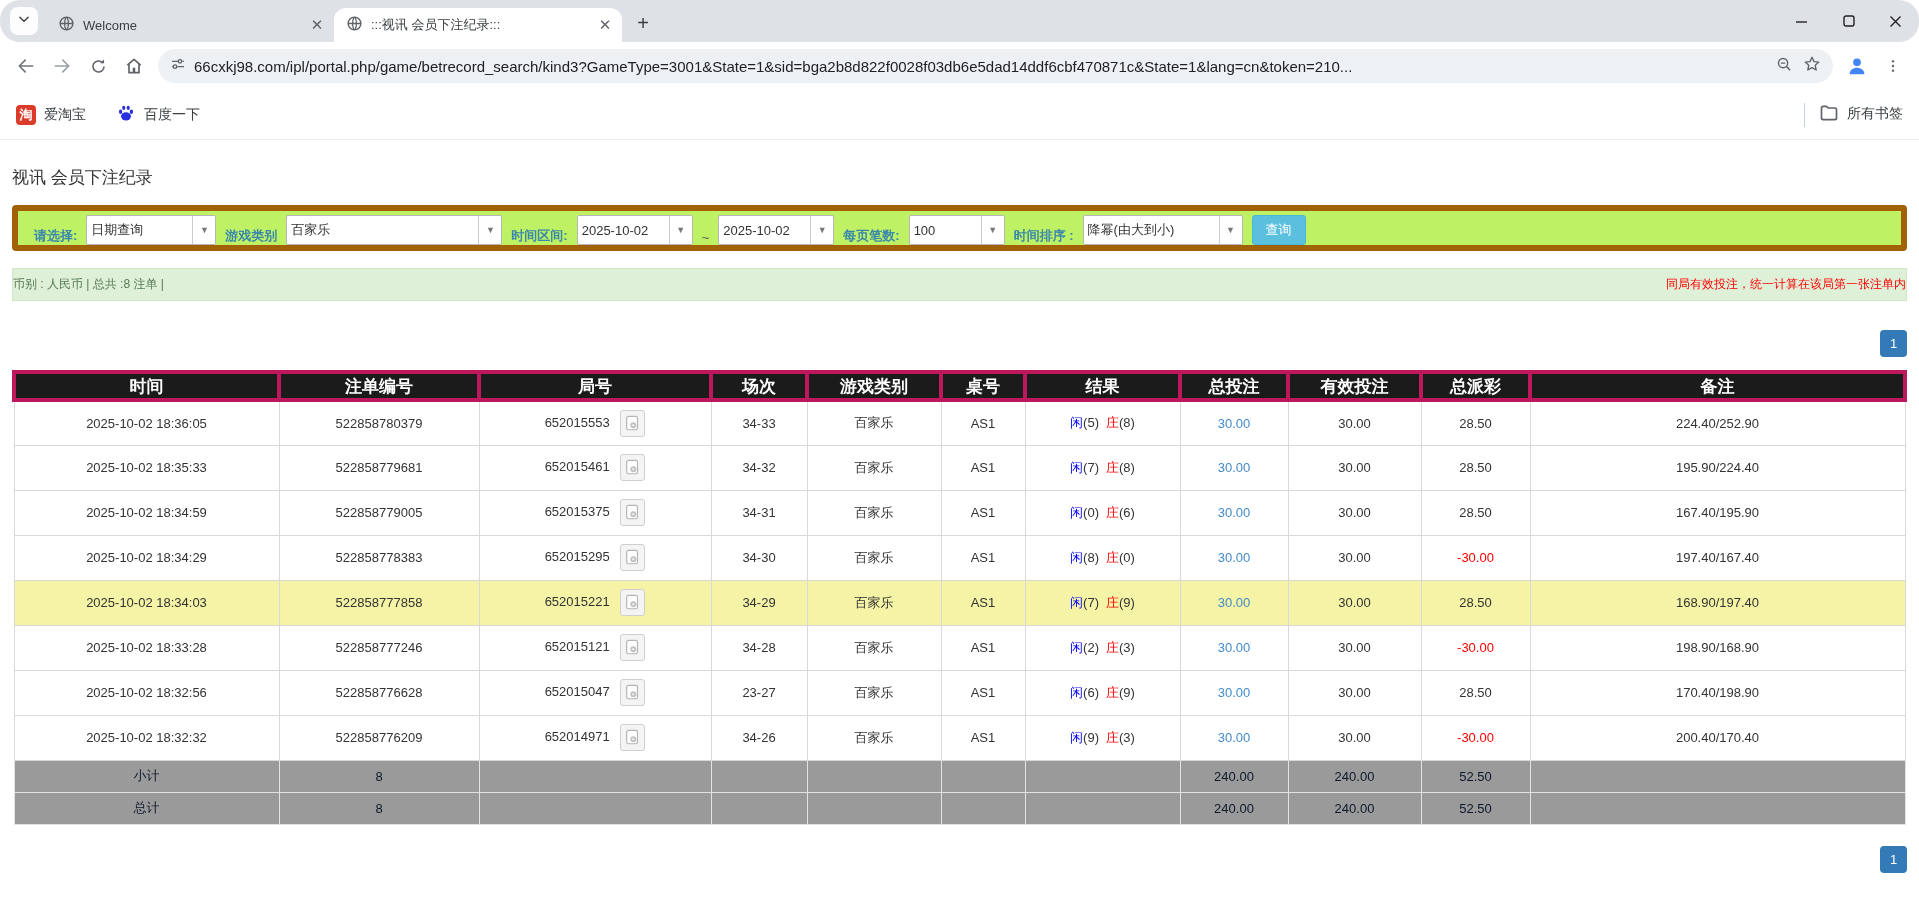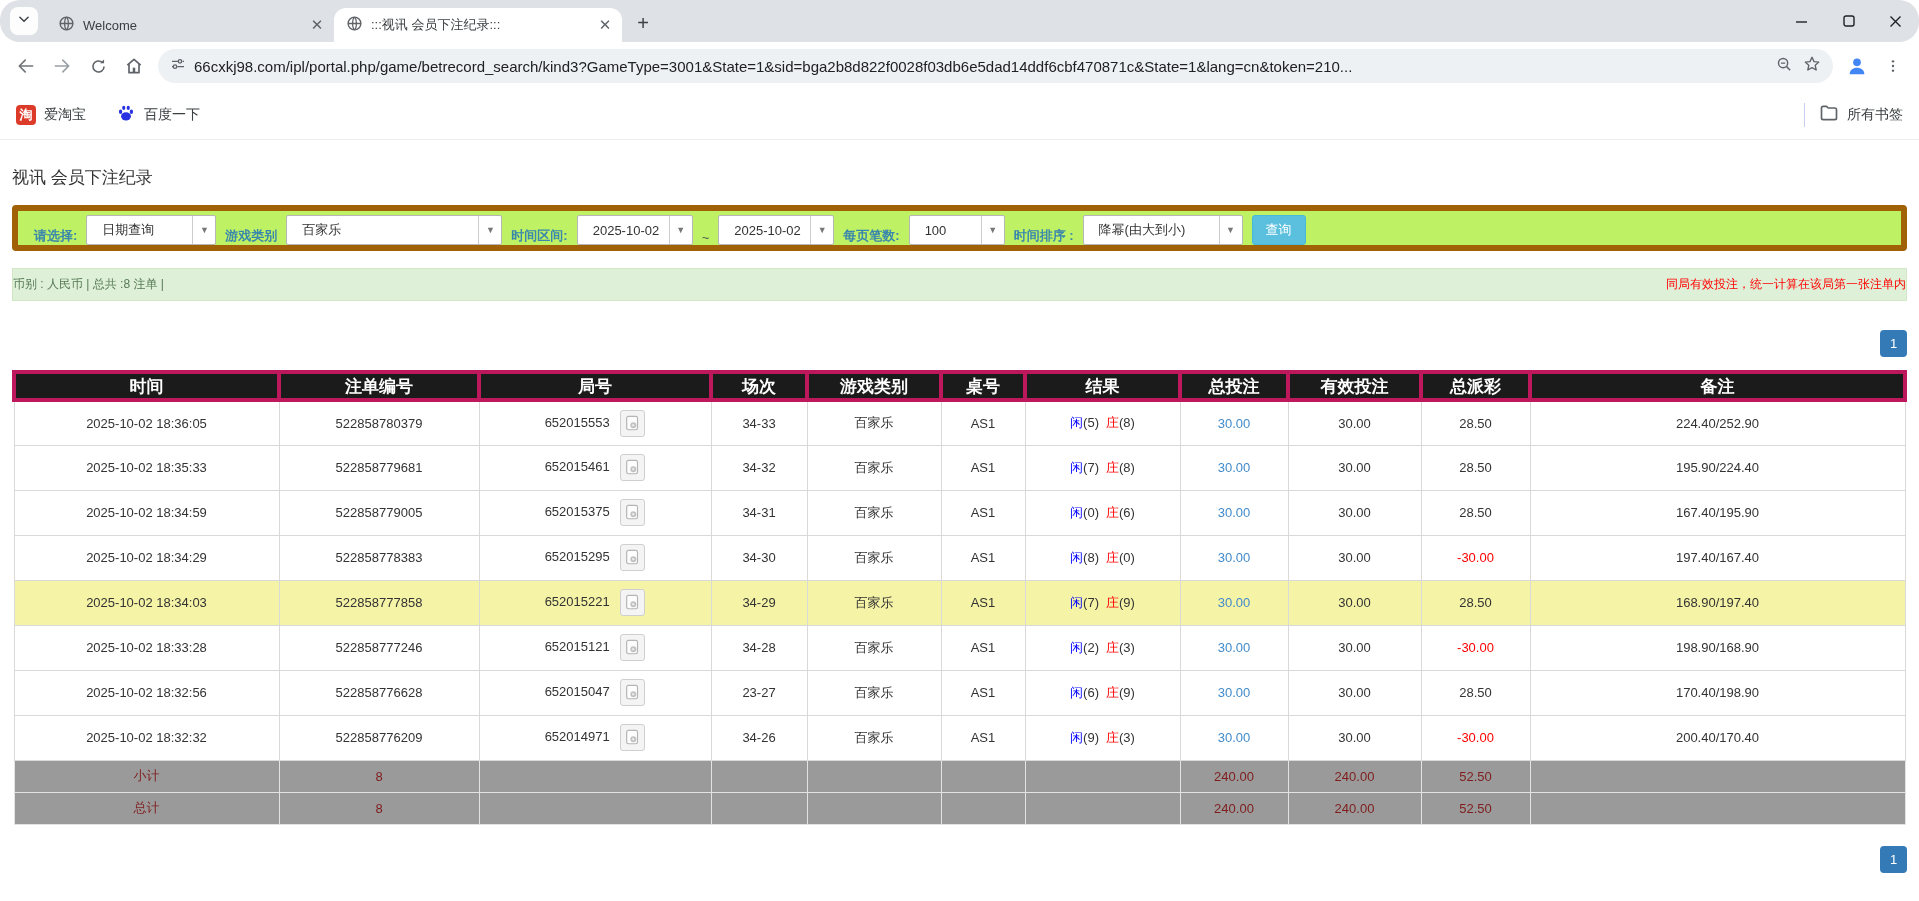--- a/index.html
+++ b/index.html
@@ -27,34 +27,34 @@
   .omnibox { flex: 1; height: 34px; background: #eef1f4; border-radius: 17px; display: flex; align-items: center;
     padding: 0 12px; margin: 0 6px; gap: 8px; min-width: 0; }
   .urltext { font-size: 15px; color: #202124; white-space: nowrap; overflow: hidden; flex: 1; }
   .omni-right { display: flex; align-items: center; gap: 10px; }
 
   .bookmarksbar { height: 50px; background: #fff; border-bottom: 1px solid #ededed; display: flex;
     align-items: center; padding: 0 16px; gap: 30px; }
   .bm { display: flex; align-items: center; gap: 8px; font-size: 14px; color: #3c4043; cursor: pointer; }
   .tb-icon { width: 20px; height: 20px; background: #dd3b2a; color: #fff; border-radius: 4px; font-size: 13px;
     font-weight: bold; display: flex; align-items: center; justify-content: center; }
-  .bm-right { margin-left: auto; display: flex; align-items: center; }
+  .bm-right { margin-left: auto; display: flex; align-items: flex-start; }
   .bm-divider { width: 1px; height: 24px; background: #c8d0ef; margin-right: 14px; }
 
   
   .content { padding: 0 12px; }
   .page-title { font-size: 17px; font-weight: 400; color: #333; margin: 26px 0 16px 0; }
 
   .filterbar { background: #bef264; border: 6px solid #a16207; border-radius: 4px; height: 46px;
     display: flex; align-items: flex-end; padding: 0 16px; gap: 9px; }
   .flabel { color: #3a87ad; font-weight: bold; font-size: 13px; white-space: nowrap; }
   .fsep { color: #555; font-size: 13px; }
   .fselect { background: #fff; border: 1px solid #b6b6b6; border-radius: 2px; height: 30px;
     display: flex; align-items: center; cursor: pointer; }
-  .fselect .val { flex: 1; padding: 0 15px; font-size: 13px; color: #333; white-space: nowrap; overflow: hidden; }
+  .fselect .val { flex: 1; padding: 0 4px; font-size: 13px; color: #333; white-space: nowrap; overflow: hidden; }
   .fselect .arrow { width: 23px; height: 100%; border-left: 1px solid #ccc; display: flex; align-items: center;
     justify-content: center; color: #777; font-size: 9px; }
   .btn-search { background: #5bc0de; border: 1px solid #46b8da; color: #fff; font-size: 13px; height: 30px;
     padding: 0 13px; border-radius: 3px; display: flex; align-items: center; cursor: pointer; }
 
   .infobar { margin-top: 17px; background: #dff0d8; border: 1px solid #d2e8c4; height: 33px;
     display: flex; align-items: center; justify-content: space-between; padding: 0 0; font-size: 12px; }
   .info-left { color: #567a56; }
   .info-right { color: #ff0000; }
 
@@ -62,21 +62,21 @@
   .pager.bottom { margin: 21px 0 0 0; }
   .pagebtn { min-width: 27px; height: 27px; background: #337ab7; border-radius: 4px; color: #fff; font-size: 13px;
     display: flex; align-items: center; justify-content: center; padding: 0 6px; cursor: pointer; }
 
   table.records { width: 100%; border-collapse: collapse; table-layout: fixed; }
   .records thead th { background: #1b1b1b; color: #fff; font-size: 17px; font-weight: bold; height: 28px;
     border: 4px solid #be185d; text-align: center; }
   .records tbody td { background: #fff; height: 45px; font-size: 13px; color: #333; text-align: center;
     border: 1px solid #d9d9d9; overflow: hidden; white-space: nowrap; }
   .records tbody tr.hl td { background: #f5f3a6; }
-  .records tfoot td { background: #9a9a9a; color: #7f1d1d; height: 32px; font-size: 13px; text-align: center;
+  .records tfoot td { background: #9a9a9a; color: #0f172a; height: 32px; font-size: 13px; text-align: center;
     border: 1px solid #e3e3e3; }
   .betlink { color: #428bca; text-decoration: none; cursor: pointer; }
   .payout.neg { color: #ff0000; }
   .rp { color: #0000ff; }
   .rb { color: #ff0000; }
   .rn { color: #333; }
   .rgap { margin-right: 7px; }
   .recbtn { width: 25px; height: 27px; background: #f4f4f4; border: 1px solid #cfcfcf; border-radius: 3px;
     display: inline-flex; align-items: center; justify-content: center; margin-left: 7px; vertical-align: middle; cursor: pointer; }
 </style>

